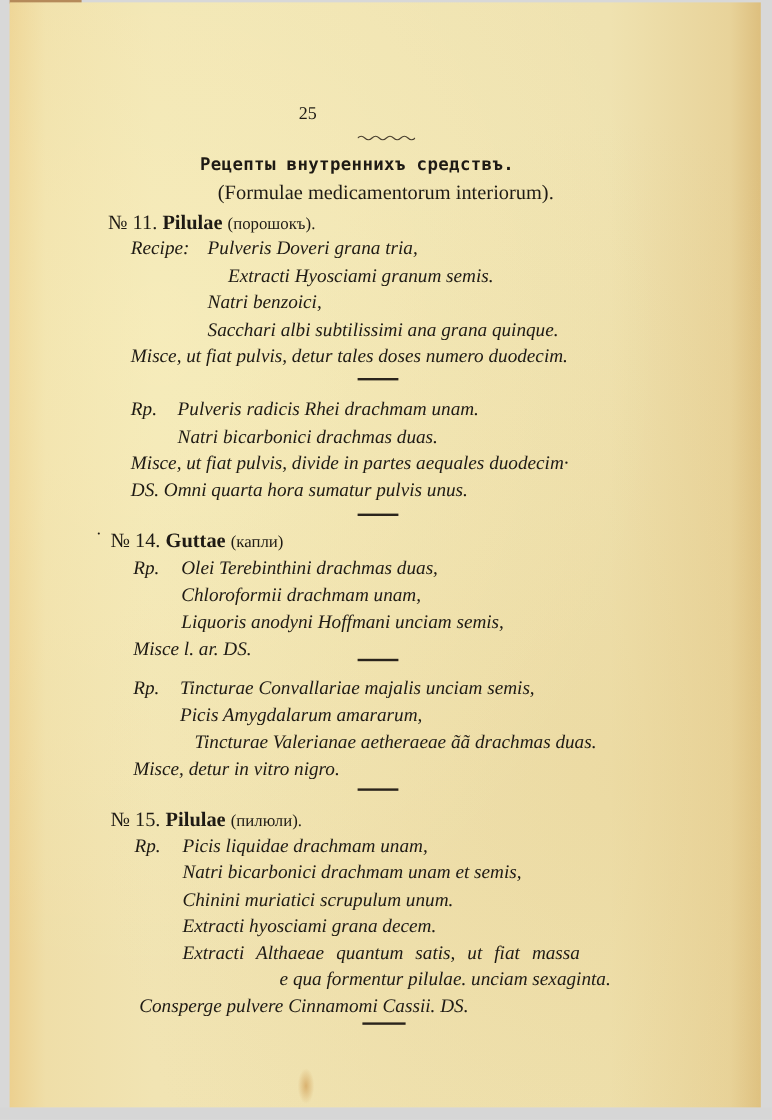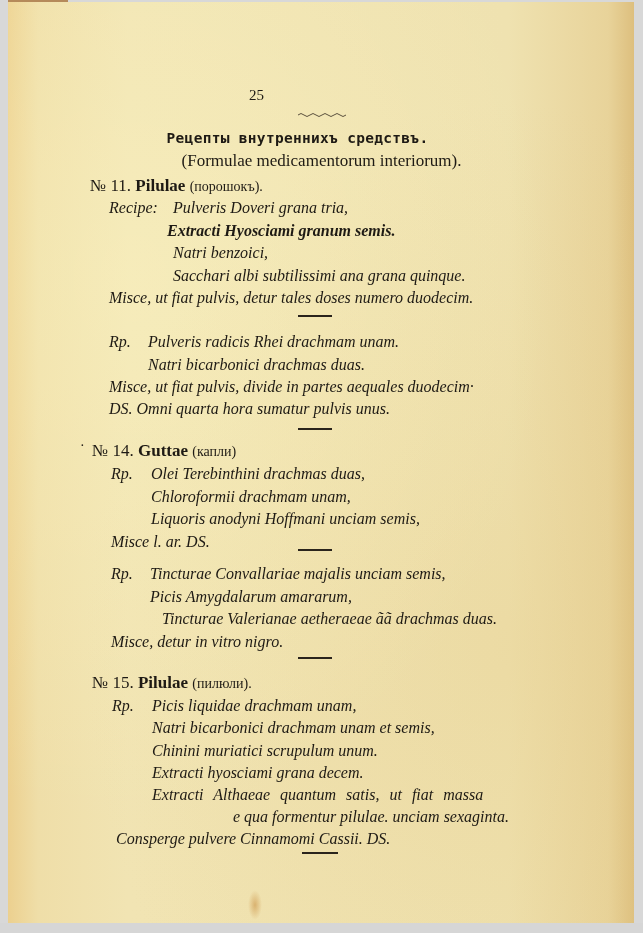--- a/index.html
+++ b/index.html
@@ -59,21 +59,21 @@
 <div class="el title-ru">Рецепты внутреннихъ средствъ.</div>
 <div class="el title-la">(Formulae medicamentorum interiorum).</div>
 
 <div class="el num" style="left:90px; top:176px;">
   <span>№ 11.</span>
   <b>Pilulae</b>
   <span class="ru">(порошокъ).</span>
 </div>
 <div class="el it" style="left:109px; top:199px;">Recipe:</div>
 <div class="el it" style="left:173px; top:199px;">Pulveris Doveri grana tria,</div>
-<div class="el it" style="left:167px; top:222px;font-weight:bold;">Extracti Hyosciami granum semis.</div>
+<div class="el it" style="left:190px; top:222px;">Extracti Hyosciami granum semis.</div>
 <div class="el it" style="left:173px; top:244px;">Natri benzoici,</div>
 <div class="el it" style="left:173px; top:267px;">Sacchari albi subtilissimi ana grana quinque.</div>
 <div class="el it" style="left:109px; top:289px;">Misce, ut fiat pulvis, detur tales doses numero duodecim.</div>
 
 <div class="rule" style="left:298px; top:315px; width:34px;"></div>
 
 <div class="el it" style="left:109px; top:333px;">Rp.</div>
 <div class="el it" style="left:148px; top:333px;">Pulveris radicis Rhei drachmam unam.</div>
 <div class="el it" style="left:148px; top:356px;">Natri bicarbonici drachmas duas.</div>
 <div class="el it" style="left:109px; top:378px;">Misce, ut fiat pulvis, divide in partes aequales duodecim·</div>

